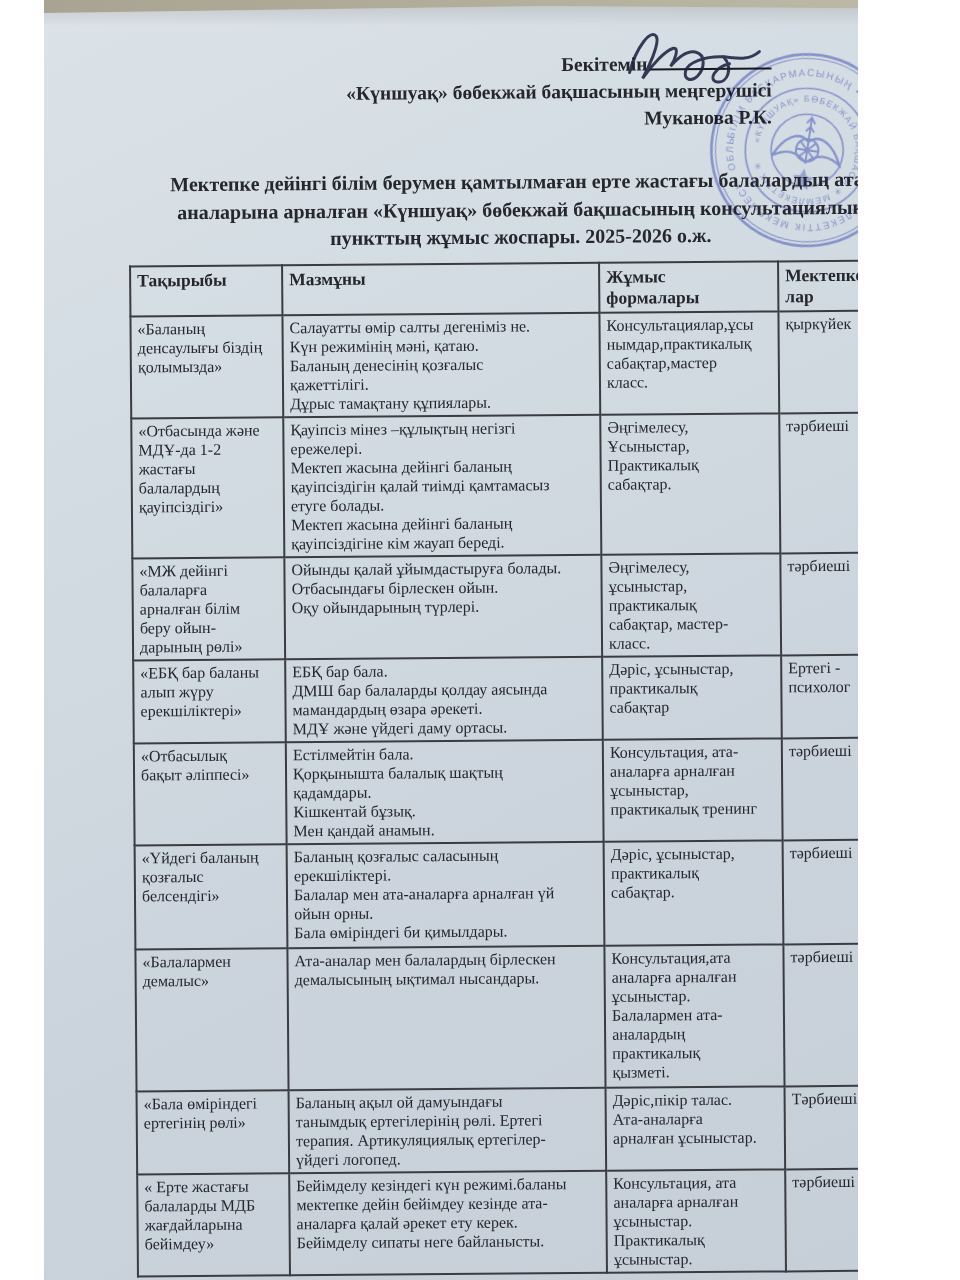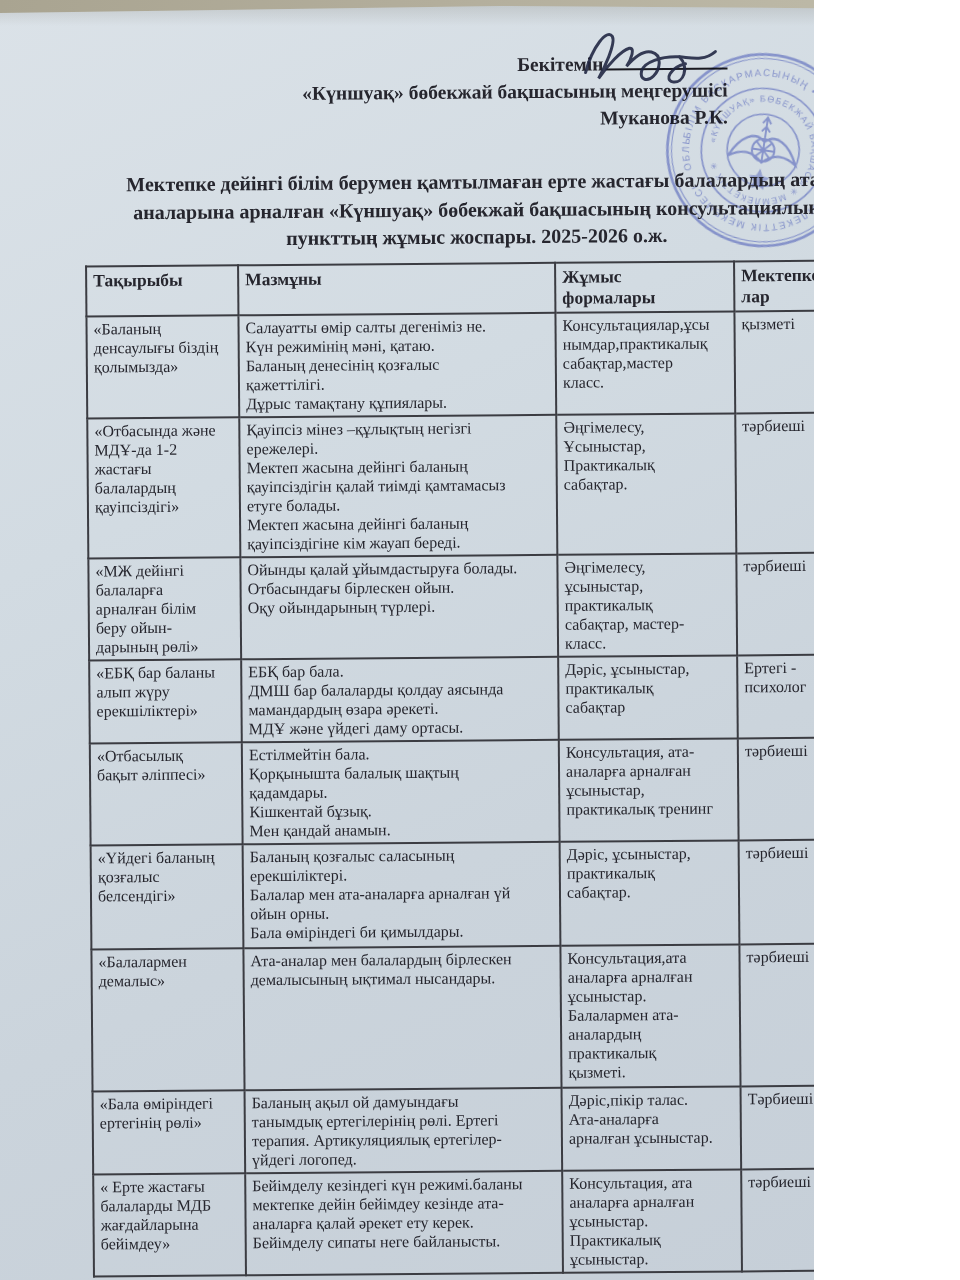--- a/index.html
+++ b/index.html
@@ -3,20 +3,21 @@
 <meta charset="utf-8">
 <style>
   html,body{margin:0;padding:0;}
   body{
     width:960px;height:1280px;overflow:hidden;
     font-family:"Liberation Serif","DejaVu Serif",serif;
   }
   .photo{
     position:relative;width:814px;height:1280px;overflow:hidden;
     background:linear-gradient(105deg,#a9a491 0%,#b3ae9c 38%,#bcb8a6 70%,#c6c2b1 100%);
+    margin-left:44px;
   }
   .paper{
     position:absolute;inset:0;
     background:linear-gradient(155deg,#dbe2e8 0%,#d2dbe2 35%,#cbd4dc 65%,#c6cfd8 100%);
     clip-path:polygon(0px 13px,500px 6px,931px 9px,913px 270px,895px 900px,889px 1280px,0px 1280px);
   }
   .edge-shade{
     position:absolute;top:0;left:845px;width:95px;height:1280px;
     background:linear-gradient(90deg,rgba(85,80,64,0) 0%,rgba(85,80,64,0.06) 55%,rgba(85,80,64,0.22) 92%);
     pointer-events:none;
@@ -158,21 +159,21 @@
 қолымызда»</td>
             <td>Салауатты өмір салты  дегеніміз не.
 Күн режимінің мәні, қатаю.
 Баланың денесінің қозғалыс
 қажеттілігі.
 Дұрыс тамақтану құпиялары.</td>
             <td>Консультациялар,ұсы
 нымдар,практикалық
 сабақтар,мастер
 класс.</td>
-            <td>қызметі</td>
+            <td>қыркүйек</td>
             <td>тәрбиеші</td>
           </tr>
           <tr>
             <td>«Отбасында және
 МДҰ-да 1-2
 жастағы
 балалардың
 қауіпсіздігі»</td>
             <td>Қауіпсіз мінез –құлықтың негізгі
 ережелері.

